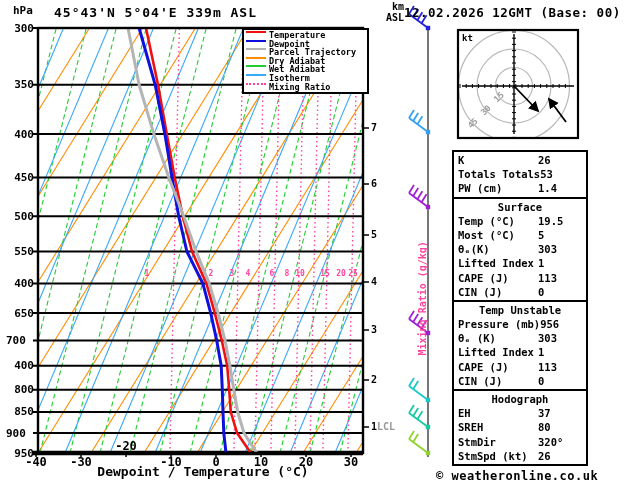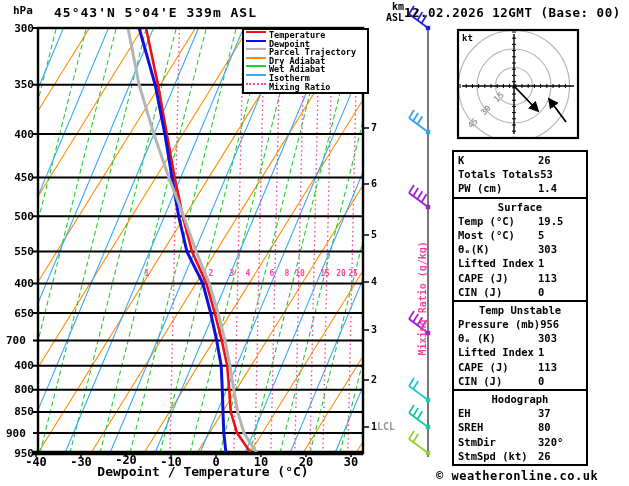--- a/index.html
+++ b/index.html
@@ -296,21 +296,21 @@
       <div class="ticklbl" style="left: 6px; top: 333.904px; width: 28px; text-align: left;">700</div>
       <div class="ticklbl" style="left: 6px; top: 359.342px; width: 28px; text-align: right;">400</div>
       <div class="ticklbl" style="left: 6px; top: 383.138px; width: 28px; text-align: right;">800</div>
       <div class="ticklbl" style="left: 6px; top: 405.49px; width: 28px; text-align: right;">850</div>
       <div class="ticklbl" style="left: 6px; top: 426.565px; width: 28px; text-align: left;">900</div>
       <div class="ticklbl" style="left: 6px; top: 446.5px; width: 28px; text-align: right;">950</div>
     </div>
   <div id="temp-labels">
       <div class="ticklbl" style="left: 18px; top: 455px; width: 36px; text-align: center; font-size: 12px;">-40</div>
       <div class="ticklbl" style="left: 63px; top: 455px; width: 36px; text-align: center; font-size: 12px;">-30</div>
-      <div class="ticklbl" style="left: 108px; top: 453px; width: 36px; text-align: center; font-size: 12px;">-20</div>
+      <div class="ticklbl" style="left: 108px; top: 439px; width: 36px; text-align: center; font-size: 12px;">-20</div>
       <div class="ticklbl" style="left: 153px; top: 455px; width: 36px; text-align: center; font-size: 12px;">-10</div>
       <div class="ticklbl" style="left: 198px; top: 455px; width: 36px; text-align: center; font-size: 12px;">0</div>
       <div class="ticklbl" style="left: 243px; top: 455px; width: 36px; text-align: center; font-size: 12px;">10</div>
       <div class="ticklbl" style="left: 288px; top: 455px; width: 36px; text-align: center; font-size: 12px;">20</div>
       <div class="ticklbl" style="left: 333px; top: 455px; width: 36px; text-align: center; font-size: 12px;">30</div>
     </div>
   <div id="km-labels">
       <div class="km-lbl" style="left: 371px; top: 122px;">7</div>
       <div class="km-lbl" style="left: 371px; top: 178px;">6</div>
       <div class="km-lbl" style="left: 371px; top: 229px;">5</div>

